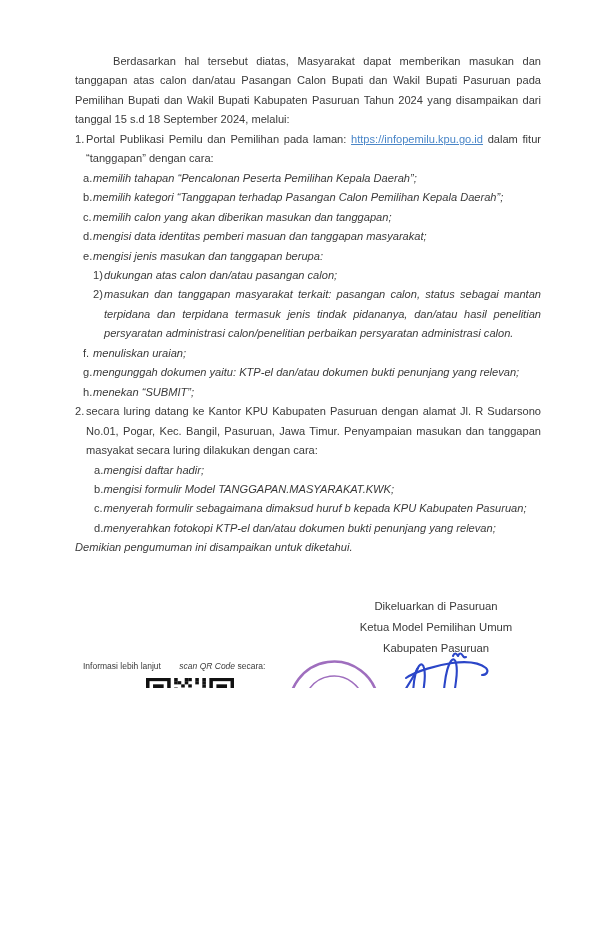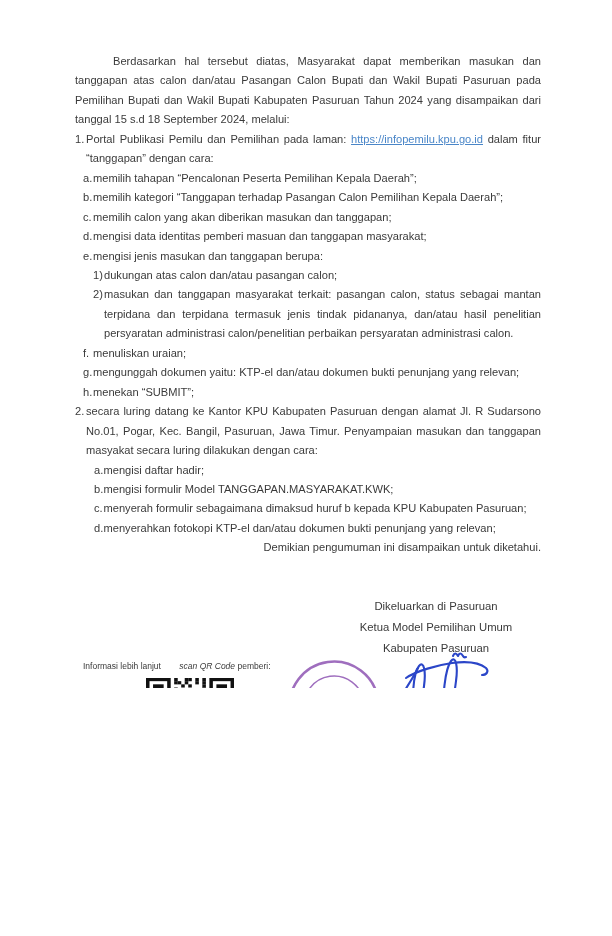--- a/index.html
+++ b/index.html
@@ -17,23 +17,23 @@
   .row { display:flex; }
   .mk  { flex:none; }
   .l1 .mk  { width:11px; }
   .l1c { flex:1; text-align:justify; min-width:0; }
   .l2  { margin-left:8px;  }
   .l2 .mk  { width:10px; }
   .l3  { margin-left:18px; }
   .l3 .mk  { width:11px; }
   .l2b { margin-left:19px; }
   .l2b .mk { width:9.5px; }
-  .txt { flex:1; text-align:justify; min-width:0; }
+  .txt { flex:1; text-align:justify; min-width:0;font-style:italic; }
   .weblink { color:#4a86c8; text-decoration:underline; cursor:pointer; }
-  .closing { text-align:right; }
+  .closing { text-align:left;font-style:italic; }
 
   .sig-block {
     position:absolute; left:340px; top:596px; width:192px;
     text-align:center; font-size:11.3px; line-height:20.8px; color:#3a3a3a;
   }
   .sig-name {
     position:absolute; left:340px; top:726px; width:192px;
     text-align:right; font-size:11.3px; color:#3a3a3a;
   }
   .stamp { position:absolute; left:287px; top:659px; width:94px; height:94px; opacity:.82; }
@@ -160,21 +160,21 @@
       <path d="M86 37 C96 30 118 24 132 22 C148 20 160 22 166 27 C169 30 167 34 162 34"></path>
       <path d="M95 83 C91 62 93 32 99 25 C104 19 106 31 104 45 C102 62 97 78 101 80 C105 82 109 62 113 60 C116 59 114 74 118 73"></path>
       <path d="M124 78 C122 57 125 28 131 20 C136 14 138 26 136 40 C134 57 130 74 134 75 C139 76 143 62 148 60 C154 57 160 56 166 52"></path>
       <path d="M98 27 C86 50 66 78 48 90 C38 97 24 98 22 91 C20 85 28 81 33 84"></path>
       <path d="M48 74 L68 71"></path>
     </g>
   </svg>
 
   <div class="sig-name">Ainul Yaqin</div>
 
-  <div class="qr-caption"><span>Informasi lebih lanjut </span><span class="it">scan QR Code</span><span> pemberi:</span></div>
+  <div class="qr-caption"><span>Informasi lebih lanjut </span><span class="it">scan QR Code</span><span> secara:</span></div>
 
   <svg class="qr-code" viewBox="0 0 88 79">
     <rect x="0" y="0" width="88" height="79" fill="#ffffff"></rect>
     <g id="qr-mods">
         <rect x="28.16" y="0.00" width="3.58" height="3.22" fill="#111111"></rect>
         <rect x="38.72" y="0.00" width="3.58" height="3.22" fill="#111111"></rect>
         <rect x="42.24" y="0.00" width="3.58" height="3.22" fill="#111111"></rect>
         <rect x="49.28" y="0.00" width="3.58" height="3.22" fill="#111111"></rect>
         <rect x="56.32" y="0.00" width="3.58" height="3.22" fill="#111111"></rect>
         <rect x="28.16" y="3.16" width="3.58" height="3.22" fill="#111111"></rect>

